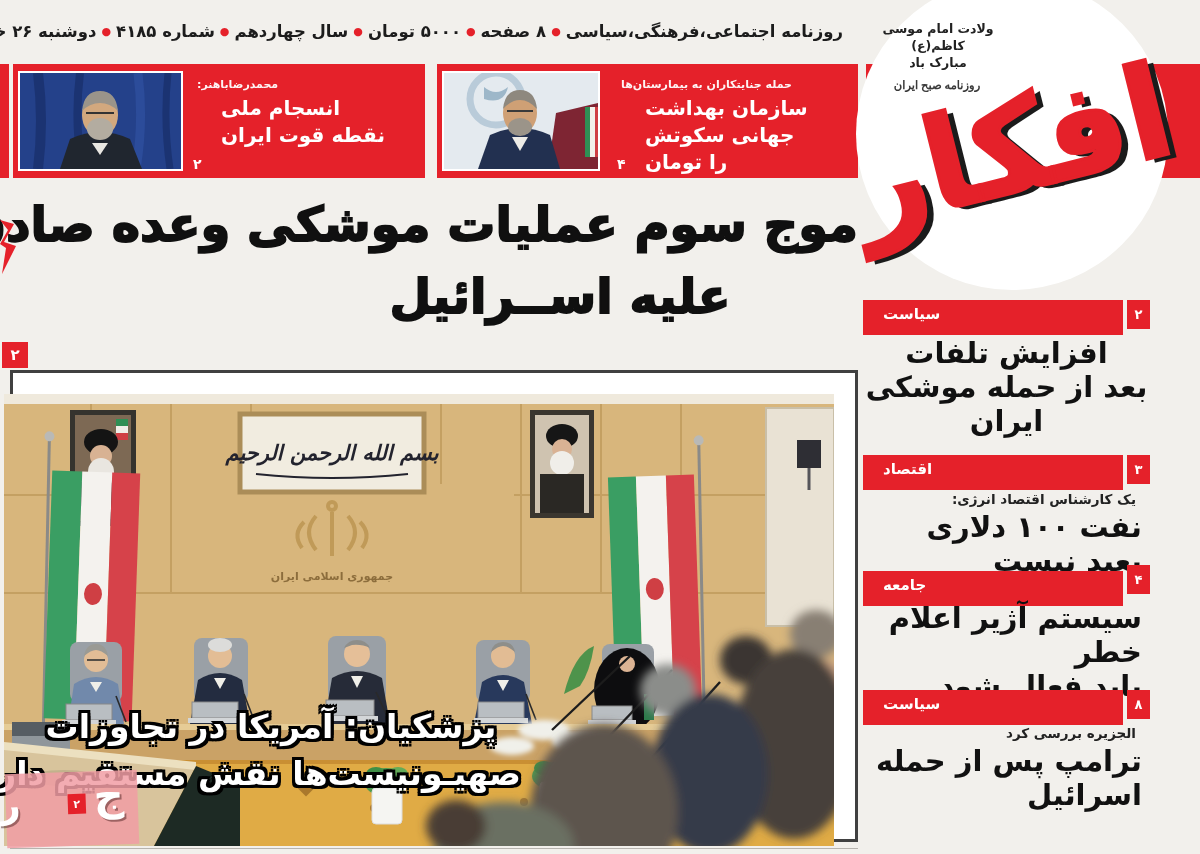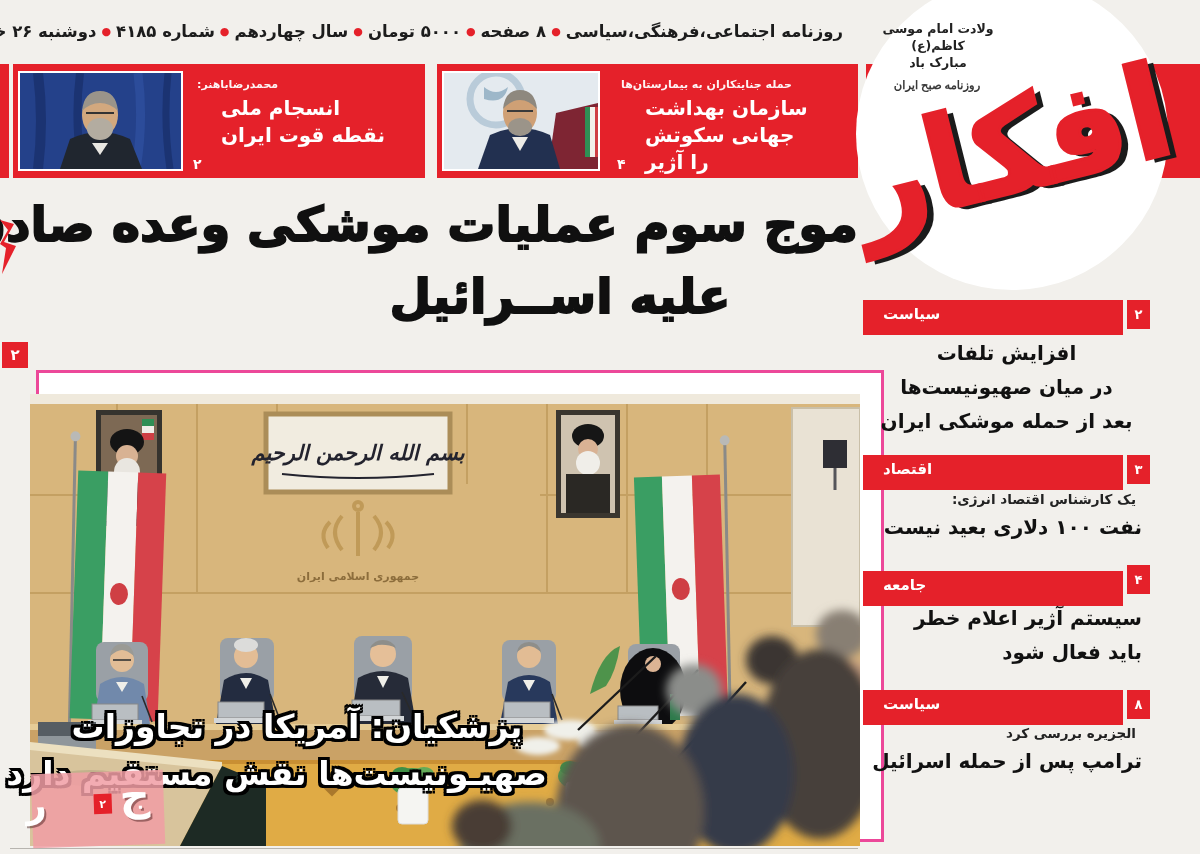--- a/index.html
+++ b/index.html
@@ -65,21 +65,21 @@
   #lead-line-2 { top:268px; left:155px; width:810px; }
   .red-square {
     background:#e5212a; color:#fff; font-weight:bold;
     display:flex; align-items:center; justify-content:center;
   }
   #lead-pagenum { top:342px; left:2px; width:26px; height:26px; font-size:15px; }
 
   
   #main-photo {
     top:370px; left:10px; width:848px; height:472px;
-    background:#fff; border:3px solid #ec4899; padding:21px;margin-left:26px;
+    background:#fff; border:3px solid #404040; padding:21px;
   }
   #photo-caption {
     position:absolute; left:8px; bottom:42px; width:500px;
     text-align:center; color:#fff; font-weight:900;
     font-size:33px; line-height:47px; white-space:nowrap;
     text-shadow:-3px -3px 0 #000, 3px -3px 0 #000, -3px 3px 0 #000, 3px 3px 0 #000,
                 -3px 0 0 #000, 3px 0 0 #000, 0 -3px 0 #000, 0 3px 0 #000;
     z-index:5;
   }
   #photo-corner-band {
@@ -90,21 +90,21 @@
   .corner-letter { position:absolute; color:#fff; font-weight:900; text-shadow:2px 2px 0 rgba(60,20,20,.45); }
   #corner-letter-1 { left:88px; top:0px; font-size:42px; }
   #corner-letter-2 { left:-6px; top:10px; font-size:36px; }
   #photo-bottom-rule { top:848px; left:10px; width:848px; height:1px; background:#b7b4af; }
 
   
   .side-bar-label { left:863px; width:260px; height:35px; background:#e5212a;
     color:#fff; font-size:15px; font-weight:bold; line-height:29px;
     padding-left:20px; text-align:left; direction:rtl; }
   .side-bar-num { left:1127px; width:23px; height:29px; font-size:13px; }
-  .side-headline { left:863px; width:287px; font-size:20px; font-weight:900;
+  .side-headline { left:863px; width:287px; font-size:29px; font-weight:900;
     color:#111; line-height:34px; direction:rtl; }
   .side-kicker { left:863px; width:281px; font-size:13.5px; font-weight:bold;
     color:#222; text-align:right; padding-right:8px; direction:rtl; }
   .ta-c { text-align:center; }
   .ta-r { text-align:right; padding-right:8px; }
 </style>
 </head>
 <body>
 
 <div class="abs" id="info-bar">
@@ -151,21 +151,21 @@
       <path d="M68,64 L76,78 L84,64 Z" fill="#edebe6"></path>
       <ellipse cx="76" cy="40" rx="17" ry="21" fill="#cfa075"></ellipse>
       <path d="M59,36 Q61,17 76,17 Q91,17 93,36 Q85,27 76,27 Q67,27 59,36 Z" fill="#8e887e"></path>
       <ellipse cx="76" cy="54" rx="12" ry="9" fill="#9b9489"></ellipse>
       <line x1="63" y1="38" x2="89" y2="38" stroke="#3a3a3a" stroke-width="2"></line>
     </svg>
   </div>
   <div class="abs box-text">
     <div class="box-kicker">حمله جنایتکاران به بیمارستان‌ها</div>
     <div class="box-headline">سازمان بهداشت جهانی سکوتش</div>
-    <div class="box-headline">را آژیر</div>
+    <div class="box-headline">را تومان</div>
     <div class="box-pagenum">۴</div>
   </div>
 </div>
 
 <div class="abs" id="masthead-band"></div>
 <div class="abs" id="masthead-circle"></div>
 <div class="abs" id="masthead-occasion">
   <div>ولادت امام موسی کاظم(ع)</div>
   <div>مبارک باد</div>
 </div>
@@ -414,21 +414,20 @@
     <div class="corner-letter" id="corner-letter-1">ج</div>
     <div class="corner-letter" id="corner-letter-2">ر</div>
   </div>
 </div>
 <div class="abs" id="photo-bottom-rule"></div>
 
 <div class="abs side-bar-label" style="top:300px;">سیاست</div>
 <div class="abs red-square side-bar-num" style="top:300px;">۲</div>
 <div class="abs side-headline ta-c" style="top:336px;">
   <div>افزایش تلفات</div>
-  <div>در میان صهیونیست‌ها</div>
   <div>بعد از حمله موشکی ایران</div>
 </div>
 
 <div class="abs side-bar-label" style="top:455px;">اقتصاد</div>
 <div class="abs red-square side-bar-num" style="top:455px;">۳</div>
 <div class="abs side-kicker" style="top:491px;">یک کارشناس اقتصاد انرژی:</div>
 <div class="abs side-headline ta-r" style="top:510px;">
   <div>نفت ۱۰۰ دلاری بعید نیست</div>
 </div>
 

